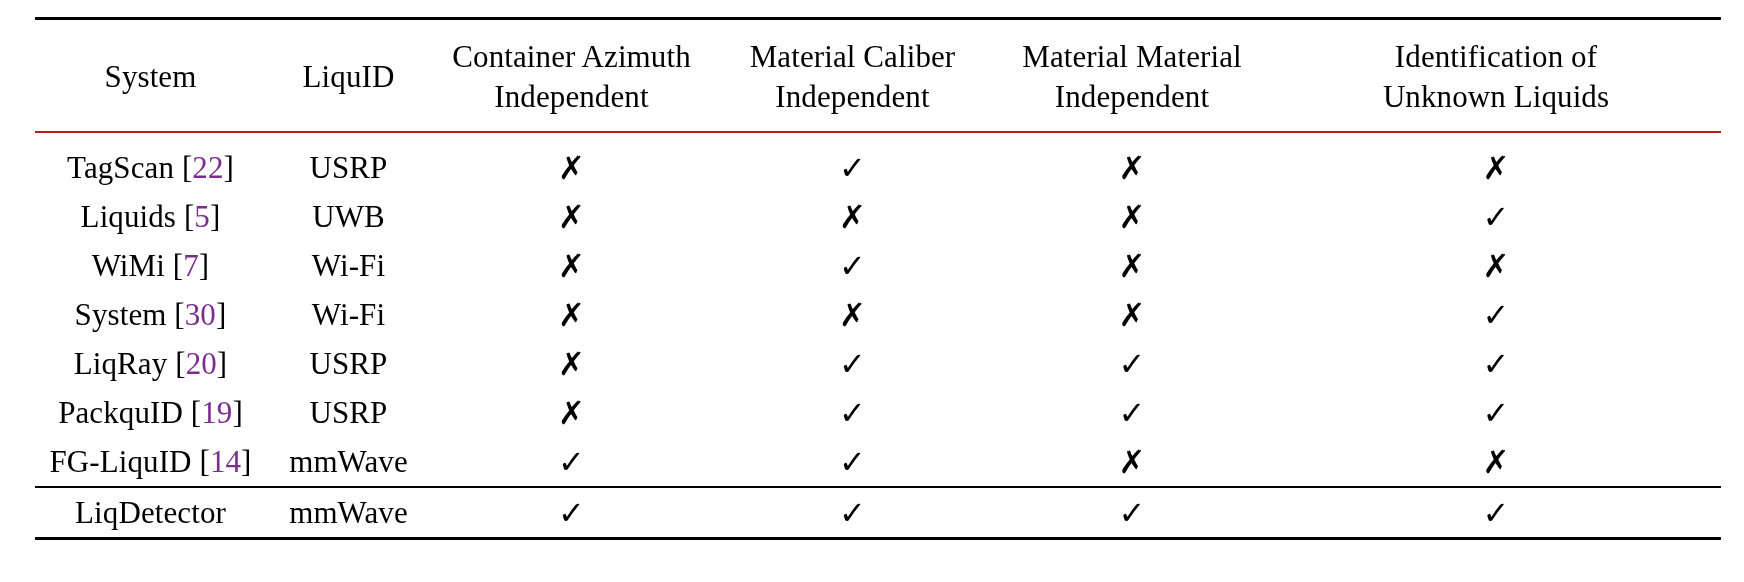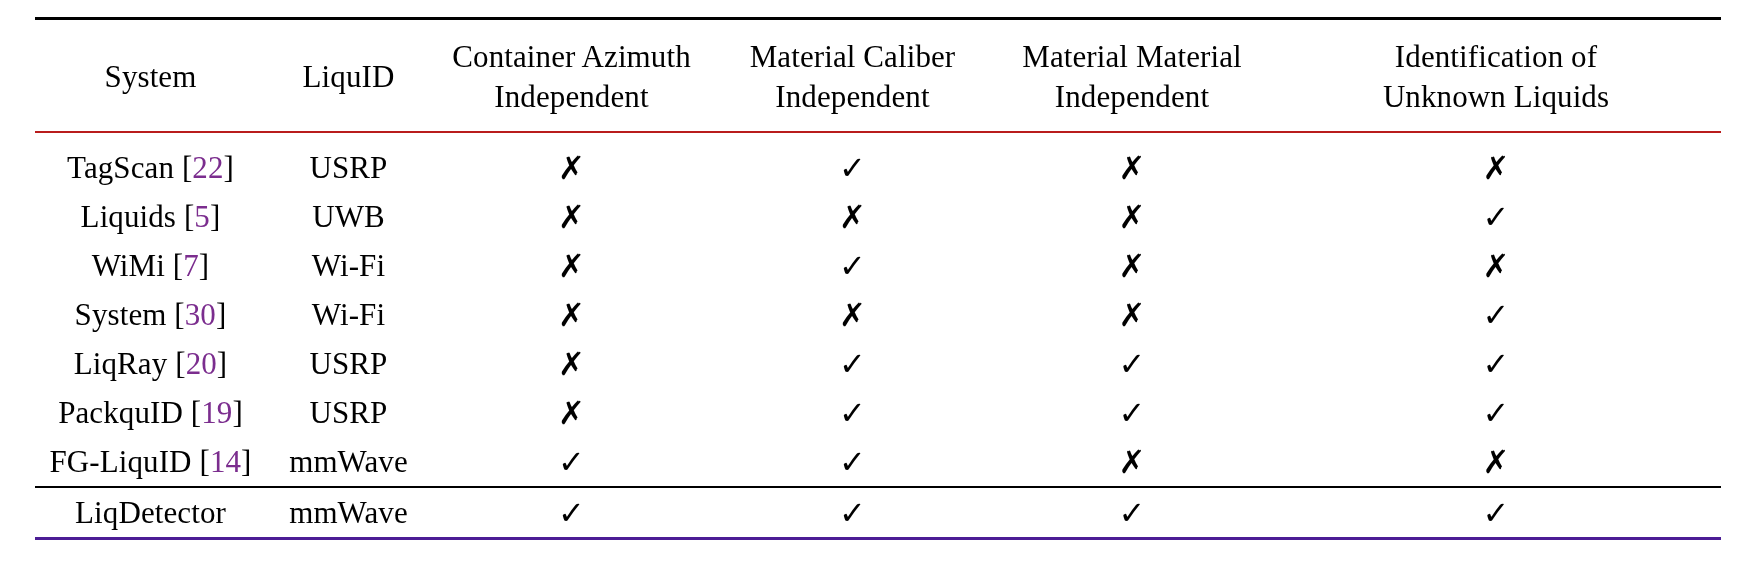--- a/index.html
+++ b/index.html
@@ -25,21 +25,21 @@
   table.comparison {
     width: 1686px;
     border-collapse: collapse;
     table-layout: fixed;
   }
 
   
   tr.toprule-row > * { border-top: 3px solid #000; }
   tr.midrule-row > * { border-top: 2px solid #b91c1c; }
   tr.lastrule-row > * { border-top: 2px solid #000; }
-  tr.bottomrule-row > * { border-bottom: 3px solid #4c1d95; }
+  tr.bottomrule-row > * { border-bottom: 3px solid #000000; }
 
   th, td {
     text-align: center;
     vertical-align: middle;
     padding: 0;
     background: transparent;
   }
 
   
   col.c-system   { width: 231px; }

